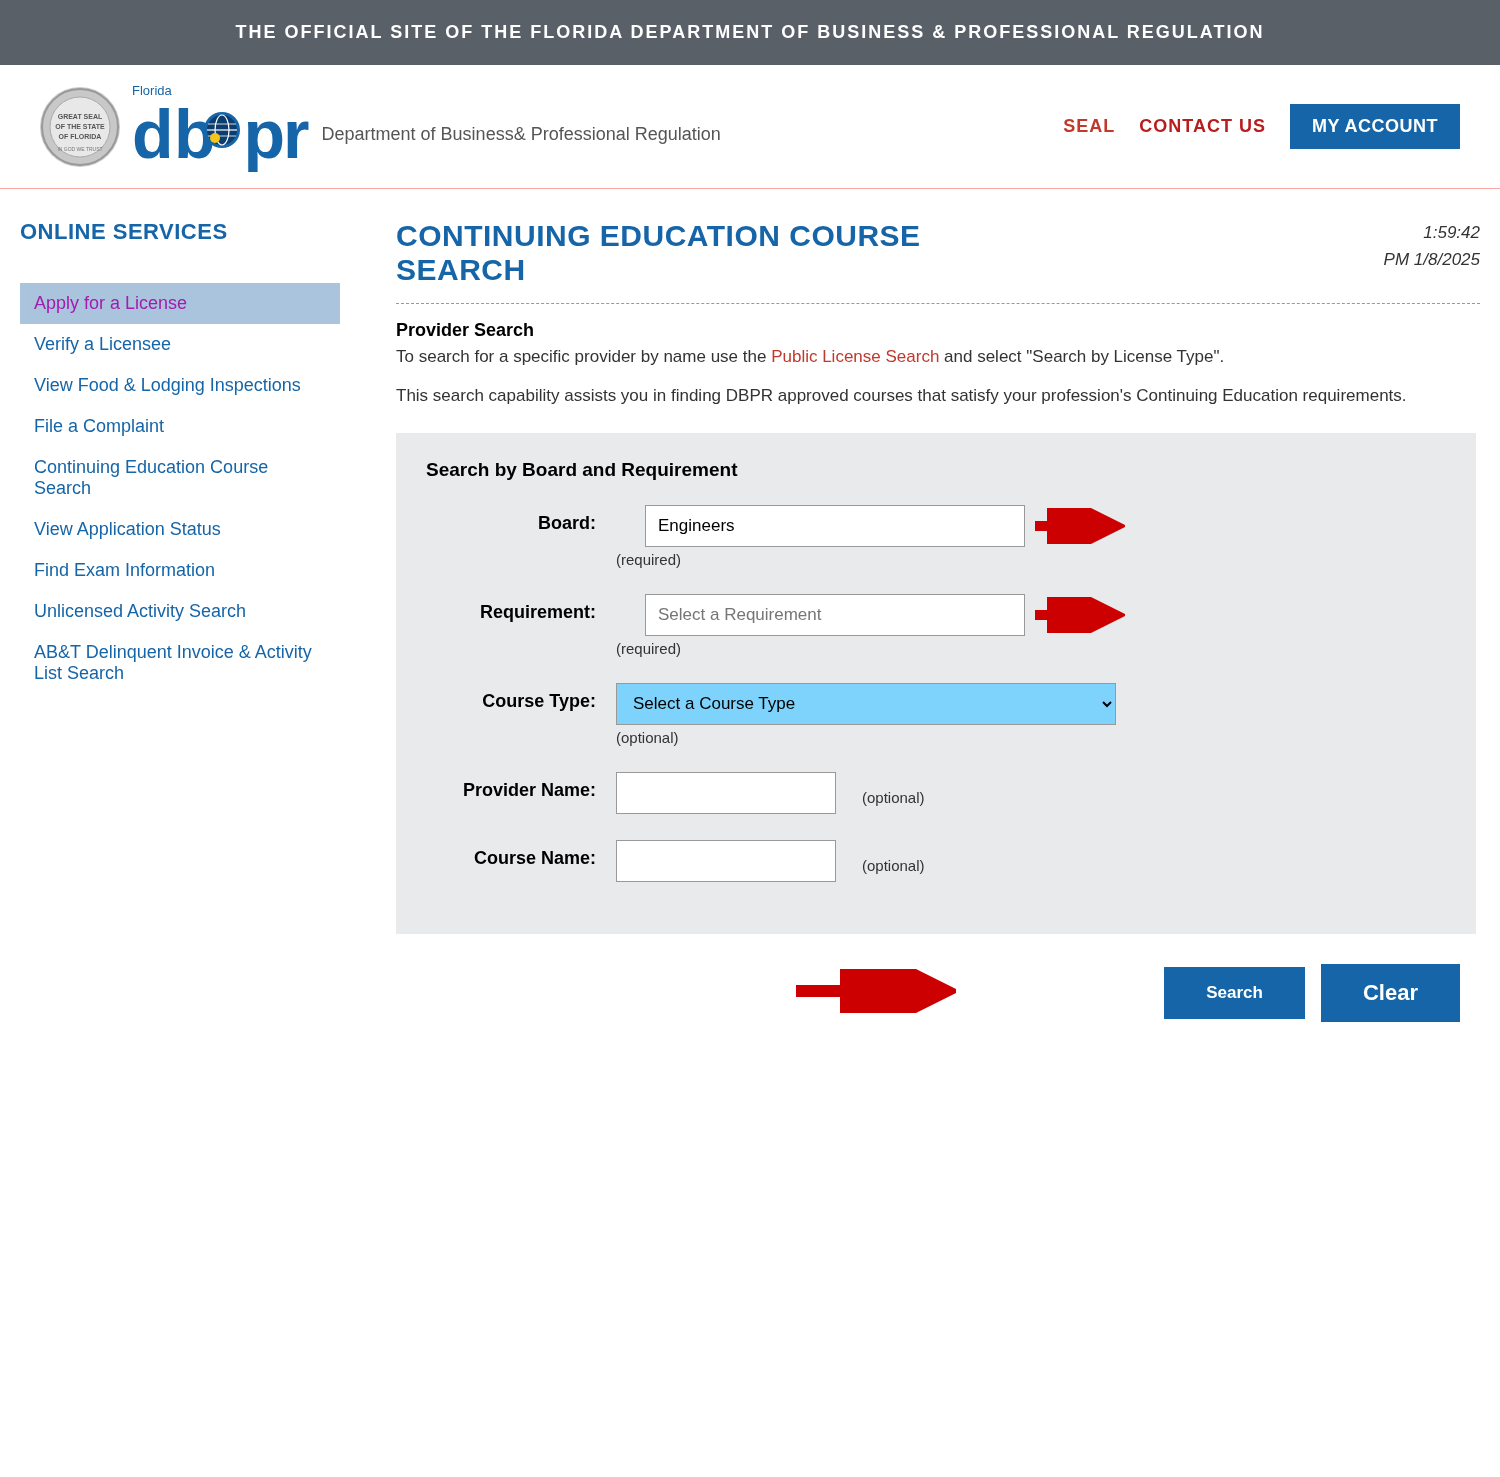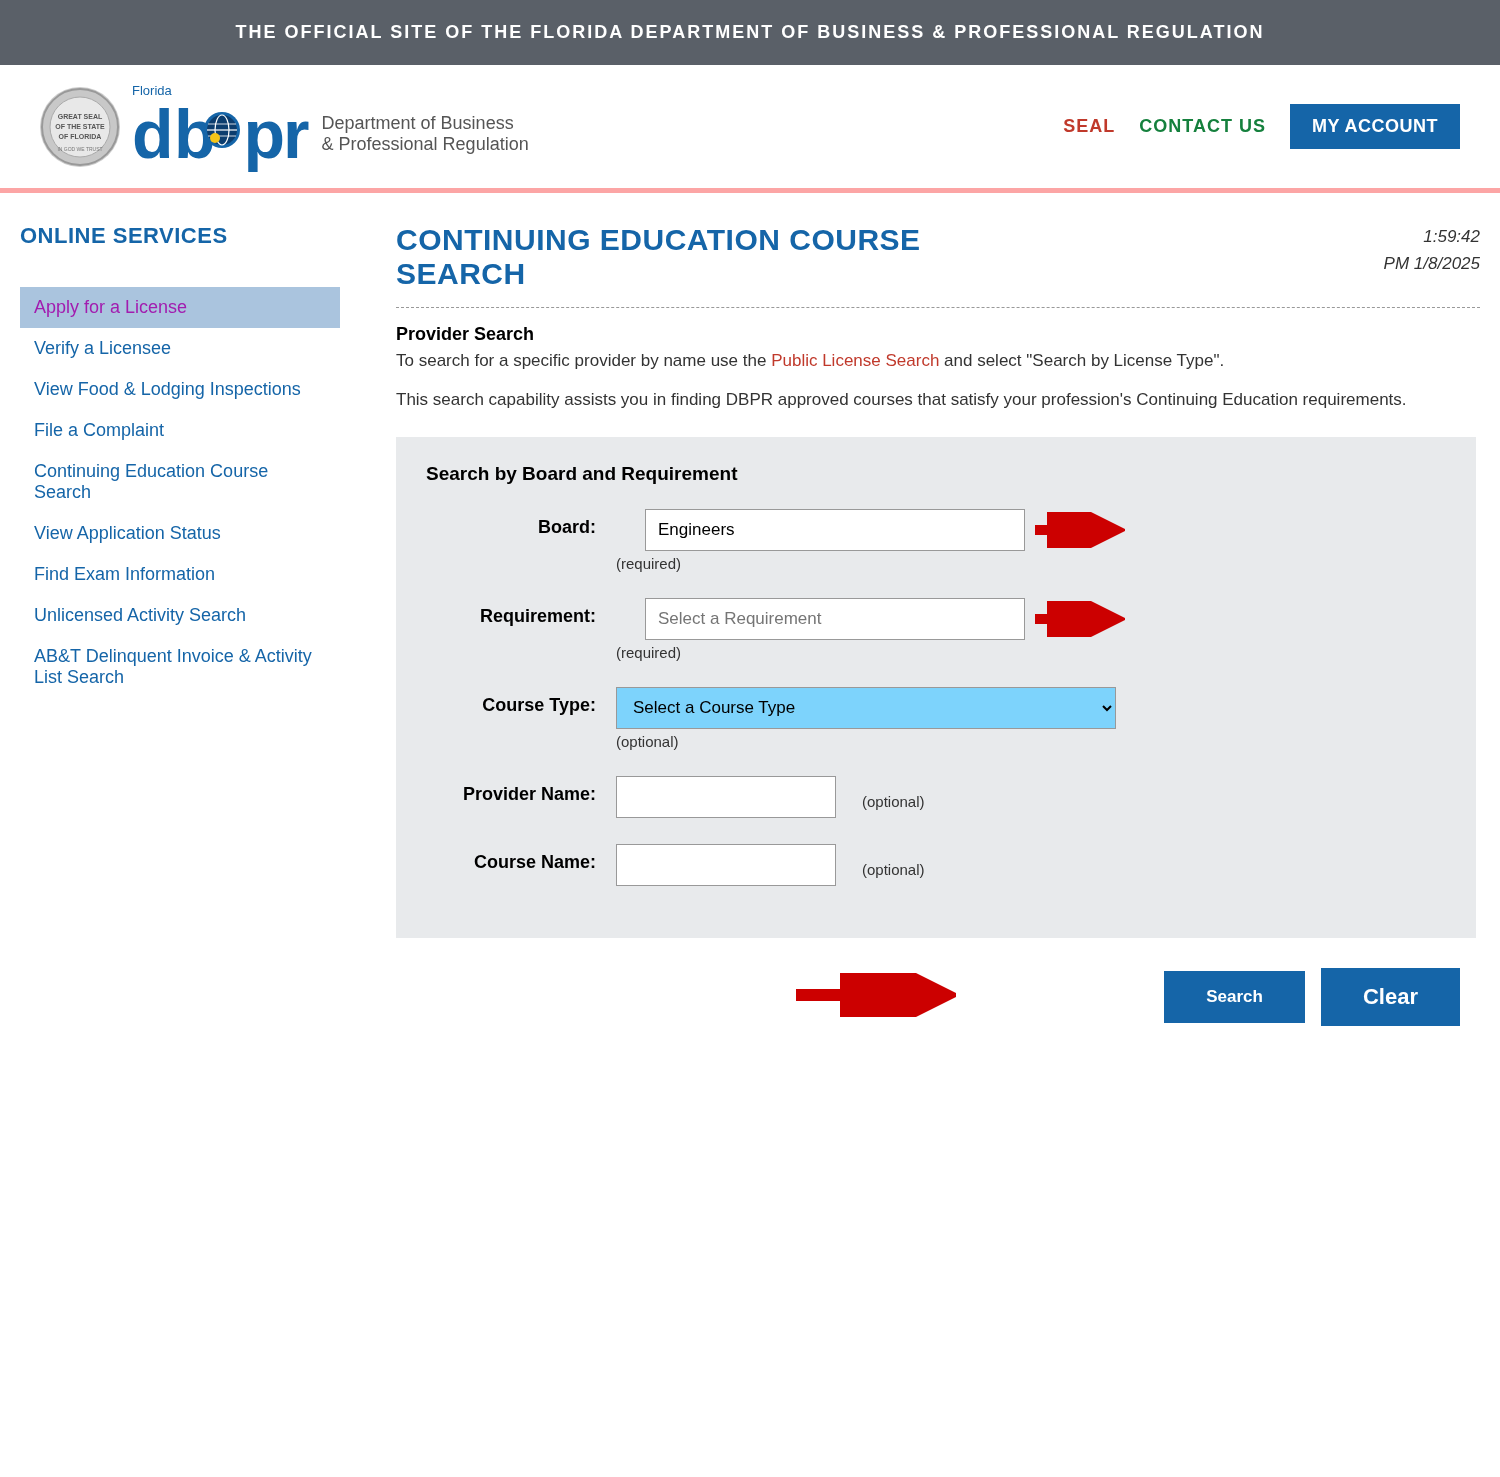--- a/index.html
+++ b/index.html
@@ -15,21 +15,21 @@
       font-size: 18px;
       font-weight: bold;
     }
 
     
     .header {
       display: flex;
       align-items: center;
       justify-content: space-between;
       padding: 18px 40px;
-      border-bottom: 5px solid #fca5a5;
+      border-bottom: 1px solid #fca5a5;
     }
     .logo-area {
       display: flex;
       align-items: center;
       gap: 12px;
     }
     .logo-seal {
       width: 80px;
       height: 80px;
       border-radius: 50%;
@@ -46,21 +46,21 @@
       gap: 24px;
     }
     .nav-link-home {
       color: #c0392b;
       font-weight: bold;
       font-size: 18px;
       text-decoration: none;
       letter-spacing: 1px;
     }
     .nav-link-contact {
-      color: #15803d;
+      color: #b91c1c;
       font-weight: bold;
       font-size: 18px;
       text-decoration: none;
       letter-spacing: 1px;
     }
     .nav-btn-account {
       background: #1565a8;
       color: #fff;
       font-weight: bold;
       font-size: 18px;
@@ -294,21 +294,21 @@
             <line x1="35" y1="32" x2="65" y2="32" stroke="#fff" stroke-width="1.2"></line>
             <line x1="36" y1="26" x2="64" y2="26" stroke="#fff" stroke-width="0.8"></line>
             <line x1="36" y1="38" x2="64" y2="38" stroke="#fff" stroke-width="0.8"></line>
 
             <ellipse cx="50" cy="32" rx="7" ry="15" fill="none" stroke="#fff" stroke-width="1.2"></ellipse>
 
             <circle cx="43" cy="40" r="5" fill="#f5c518"></circle>
           </svg>
         </span>
         <span style="font-size:68px; font-weight:bold; color:#1565a8; line-height:1; letter-spacing:-2px;">pr</span>
-        <div style="margin-left:14px; display:flex; flex-direction:column; justify-content:center;">
+        <div style="margin-left:14px; display:flex; flex-direction:row; justify-content:center;align-items:center;">
           <span style="font-size:18px; color:#555; display:block;">Department of Business</span>
           <span style="font-size:18px; color:#555; display:block;">&amp; Professional Regulation</span>
         </div>
       </div>
     </div>
   </div>
 
   <div class="nav-links">
     <a class="nav-link-home" href="#">SEAL</a>
     <a class="nav-link-contact" href="#">CONTACT US</a>

